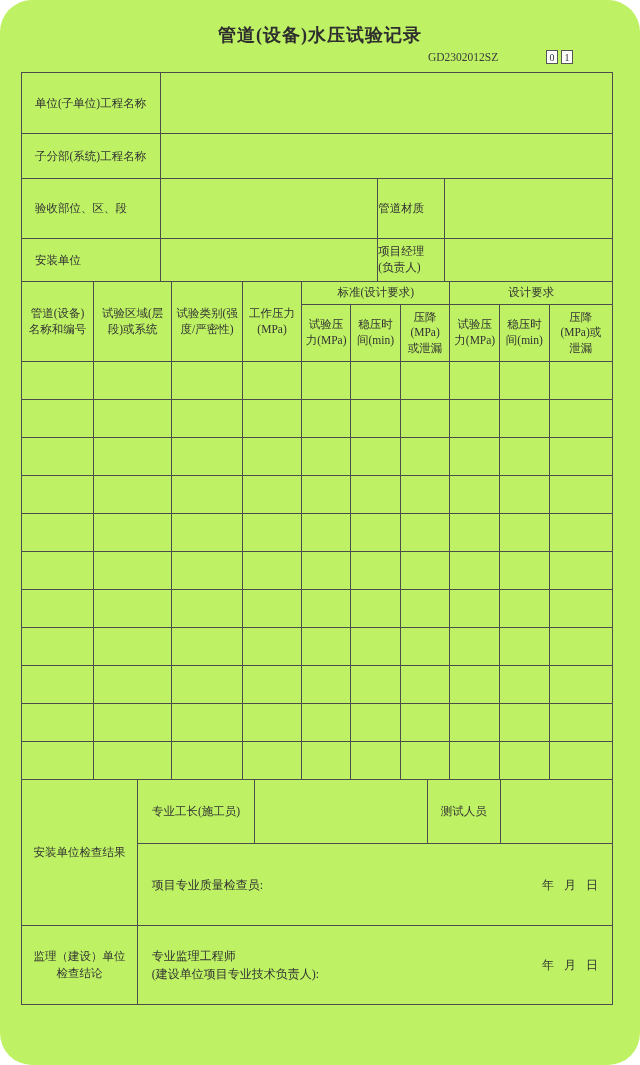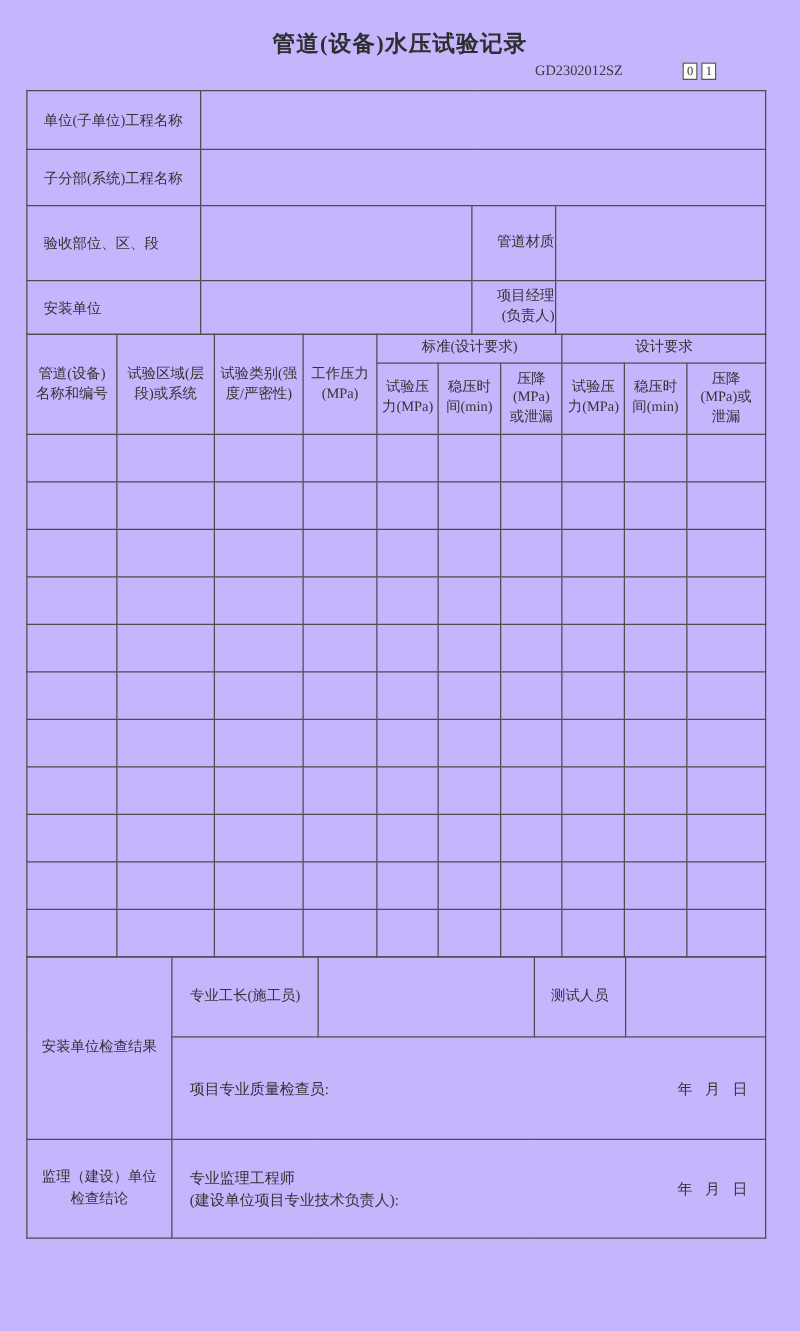--- a/index.html
+++ b/index.html
@@ -1,24 +1,25 @@
 <!DOCTYPE html>
 <html><head>
 <meta charset="utf-8">
 <style>
   * { margin: 0; padding: 0; box-sizing: border-box; }
   html, body { background: #ffffff; }
   .page {
     position: relative;
     width: 640px;
     height: 1065px;
-    background: #c4b5fd;
+    background: #bef264;
     font-family: "Liberation Serif", "DejaVu Serif", serif;
     color: #333333;
     overflow: hidden;
+    border-radius: 32px;
   }
   
   .doc-header { position: relative; height: 72px; }
   .doc-title {
     position: absolute;
     top: 23px; left: 0; right: 0;
     text-align: center;
     font-size: 18px;
     font-weight: bold;
     color: #2e2e2e;
@@ -53,22 +54,22 @@
     border: 1px solid #4d4d4d;
     font-weight: normal;
     font-size: 11.5px;
     color: #333;
     vertical-align: middle;
     overflow: hidden;
   }
   .pre { white-space: pre-line; }
   
   .info-label { text-align: left; padding-left: 13px; white-space: nowrap; font-size: 12px; }
-  .info-label2 { text-align: right; font-size: 12px; line-height: 1.35; }
-  tr.r1 { height: 47px; margin-top: 32px; }
+  .info-label2 { text-align: left; font-size: 12px; line-height: 1.35; }
+  tr.r1 { height: 61px; margin-top: 32px; }
   tr.r2 { height: 45px; }
   tr.r3 { height: 60px; }
   tr.r4 { height: 43px; }
   tr.r5 { height: 37px; }
   
   .data-table th { text-align: center; line-height: 1.35; padding: 1px 0; }
   tr.group-row { height: 23px; }
   tr.sub-row { height: 57px; }
   tr.data-row { height: 38px; }
   

